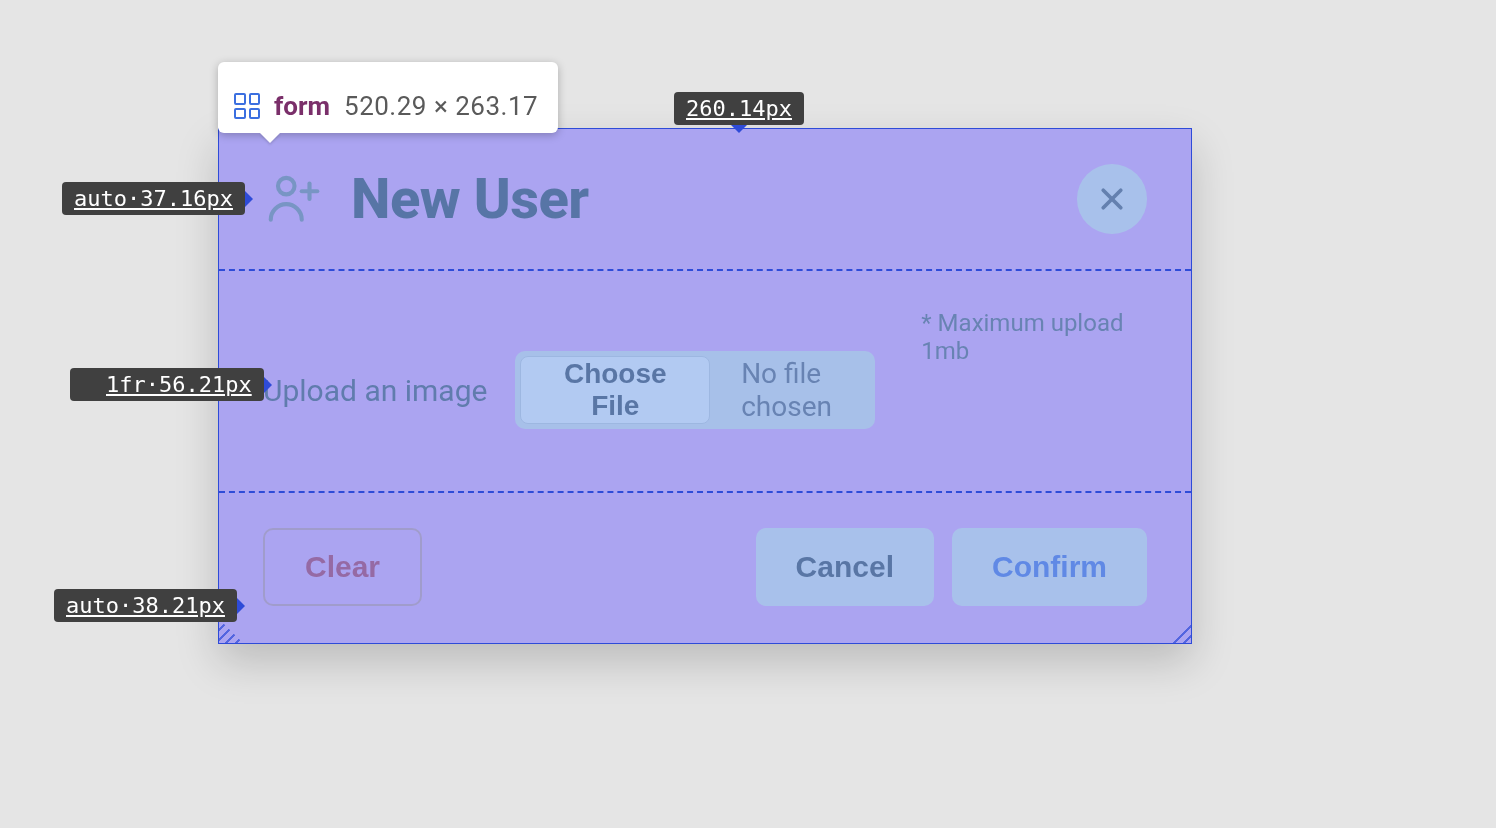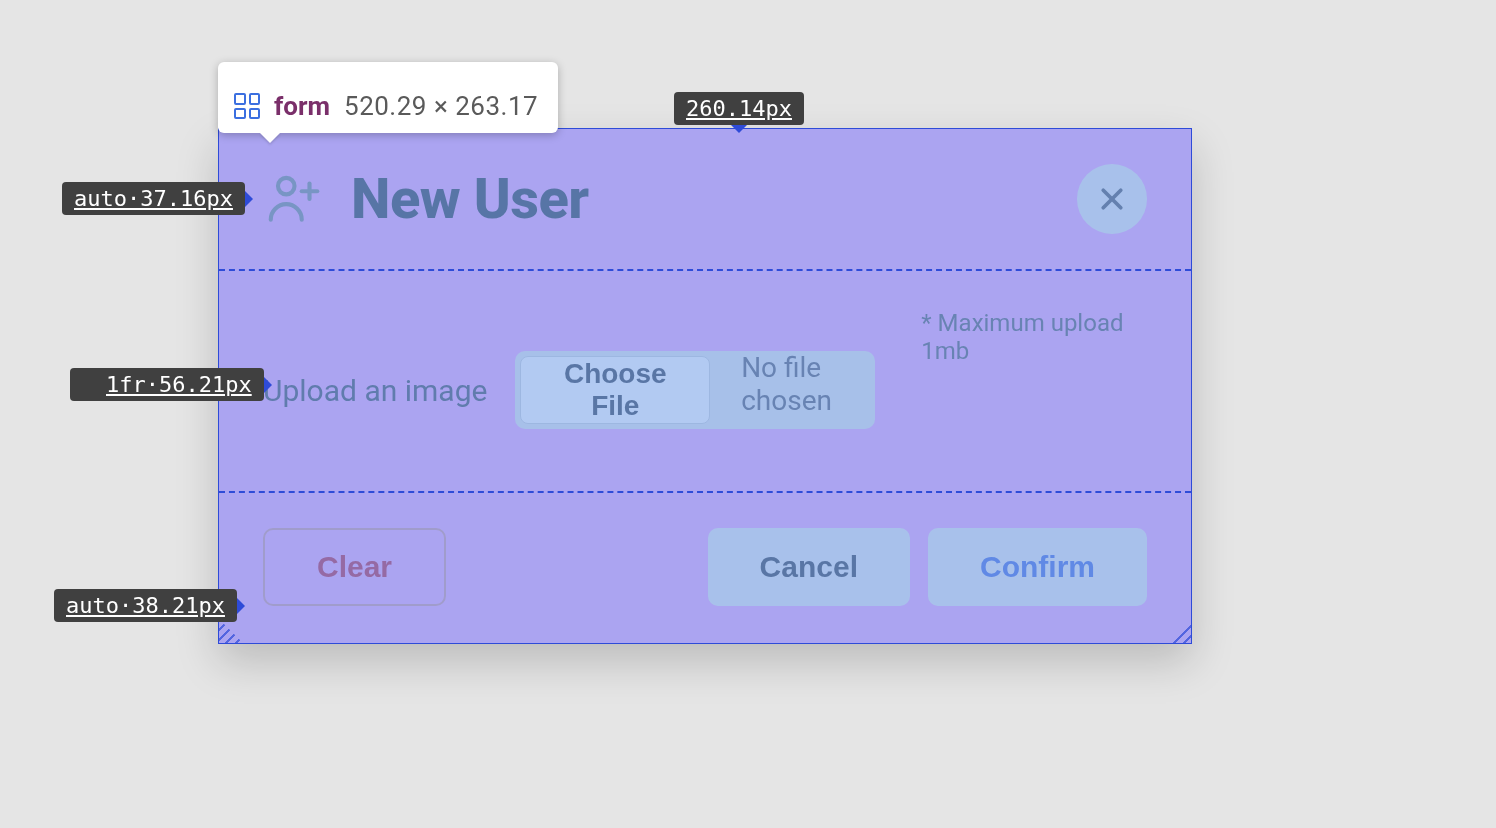--- a/index.html
+++ b/index.html
@@ -153,21 +153,21 @@
   
   .body {
     display:flex; 
     padding: 40px 44px 20px 44px;
     gap: 46px;
   }
   .upload-row { display:flex; align-items:center; gap:28px; }
   .upload-label { font-size:30px; color:#495266; }
   .file-chip {
     flex:1;
-    display:flex; 
+    display:flex; align-items:center;
     background:#e7e9ec;
     border-radius:10px;
     height:78px;
     overflow:hidden;
   }
   .choose-btn {
     height:68px;
     margin:5px;
     padding:0 34px;
     background:#ffffff;
@@ -186,21 +186,21 @@
   .hint { font-size:24px; color:#5b6373; }
 
   
   .ftr {
     display:flex; align-items:center;
     padding: 0 44px;
     gap: 18px;
   }
   .btn {
     height:78px;
-    padding:0 52px;
+    padding:0 40px;
     border-radius:10px;
     font-size:30px;
     font-weight:700;
     border:none;
     cursor:pointer;
   }
   .btn-clear {
     background:transparent;
     color:#bf2a52;
     border:2px solid #d89aa9;

